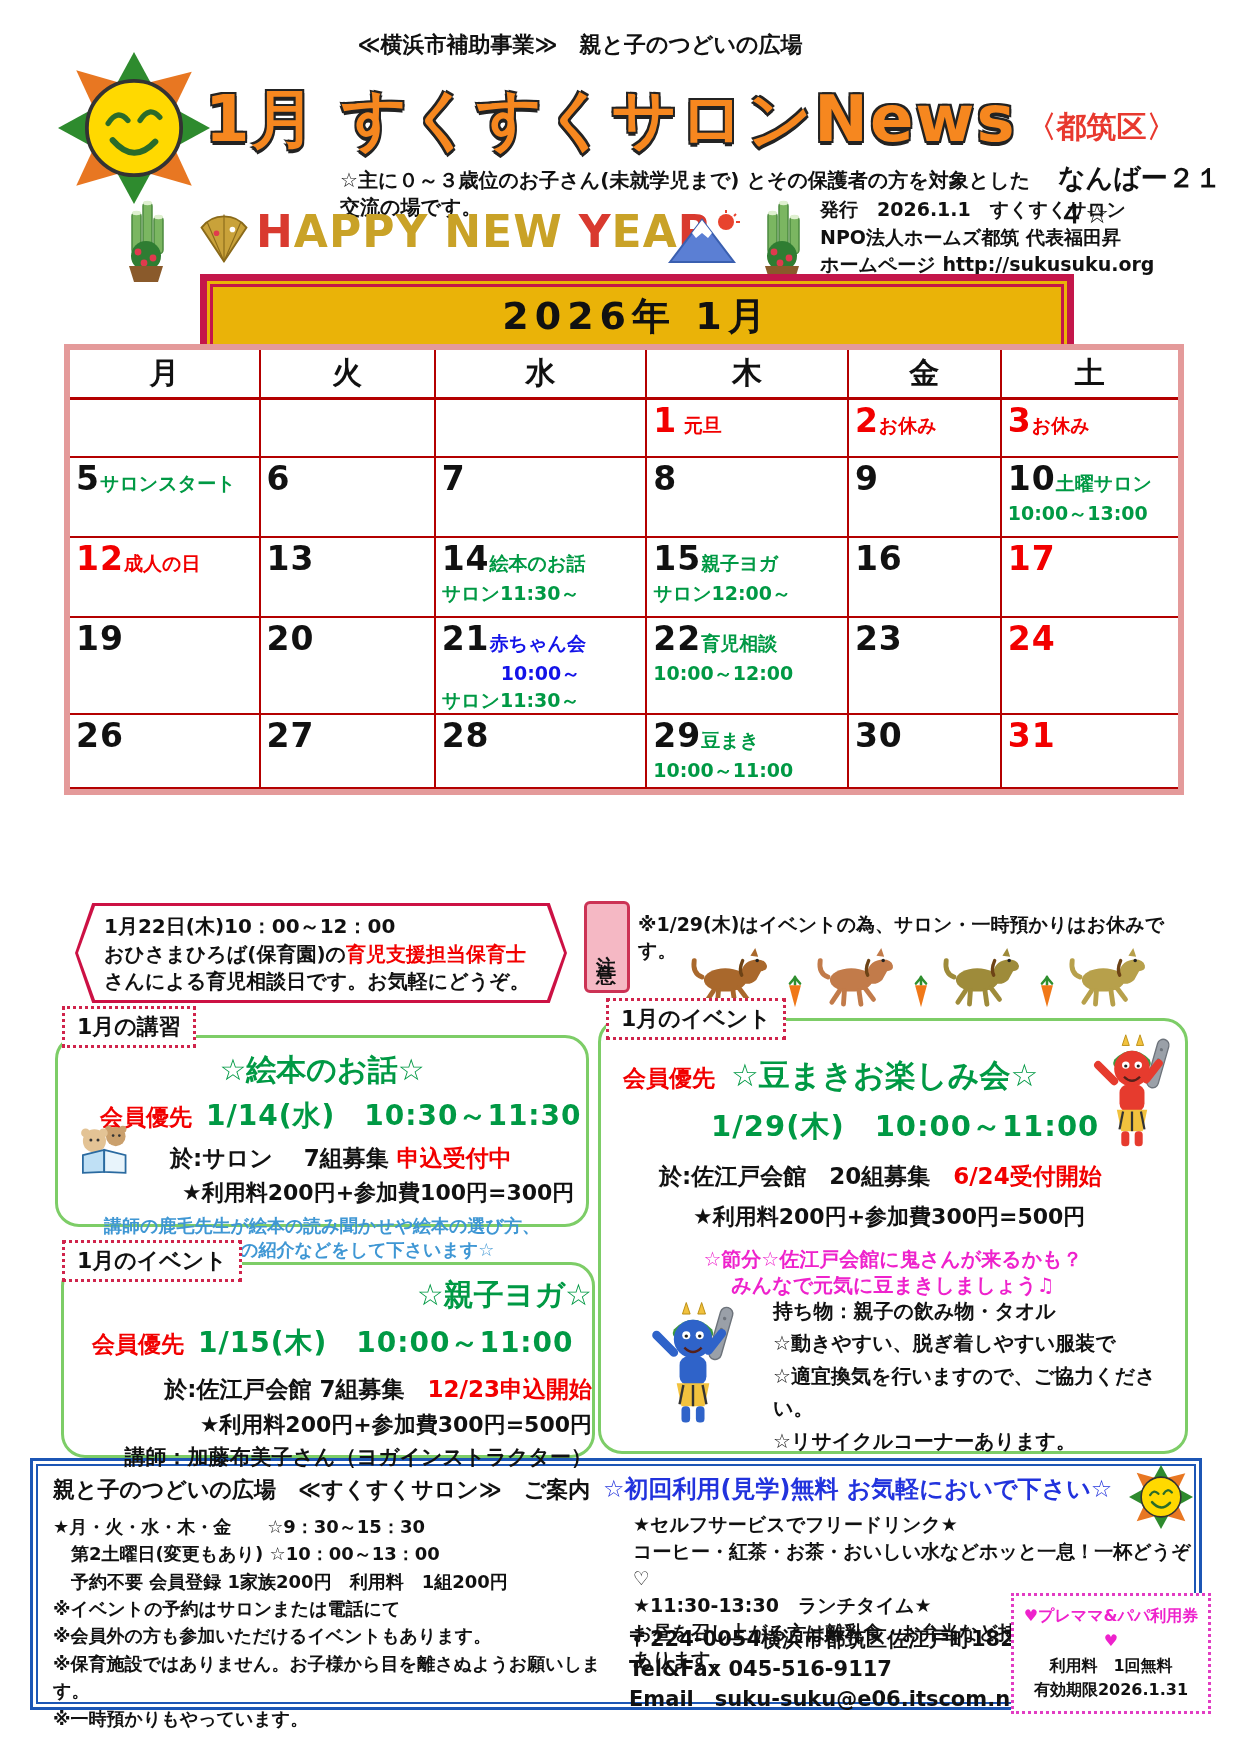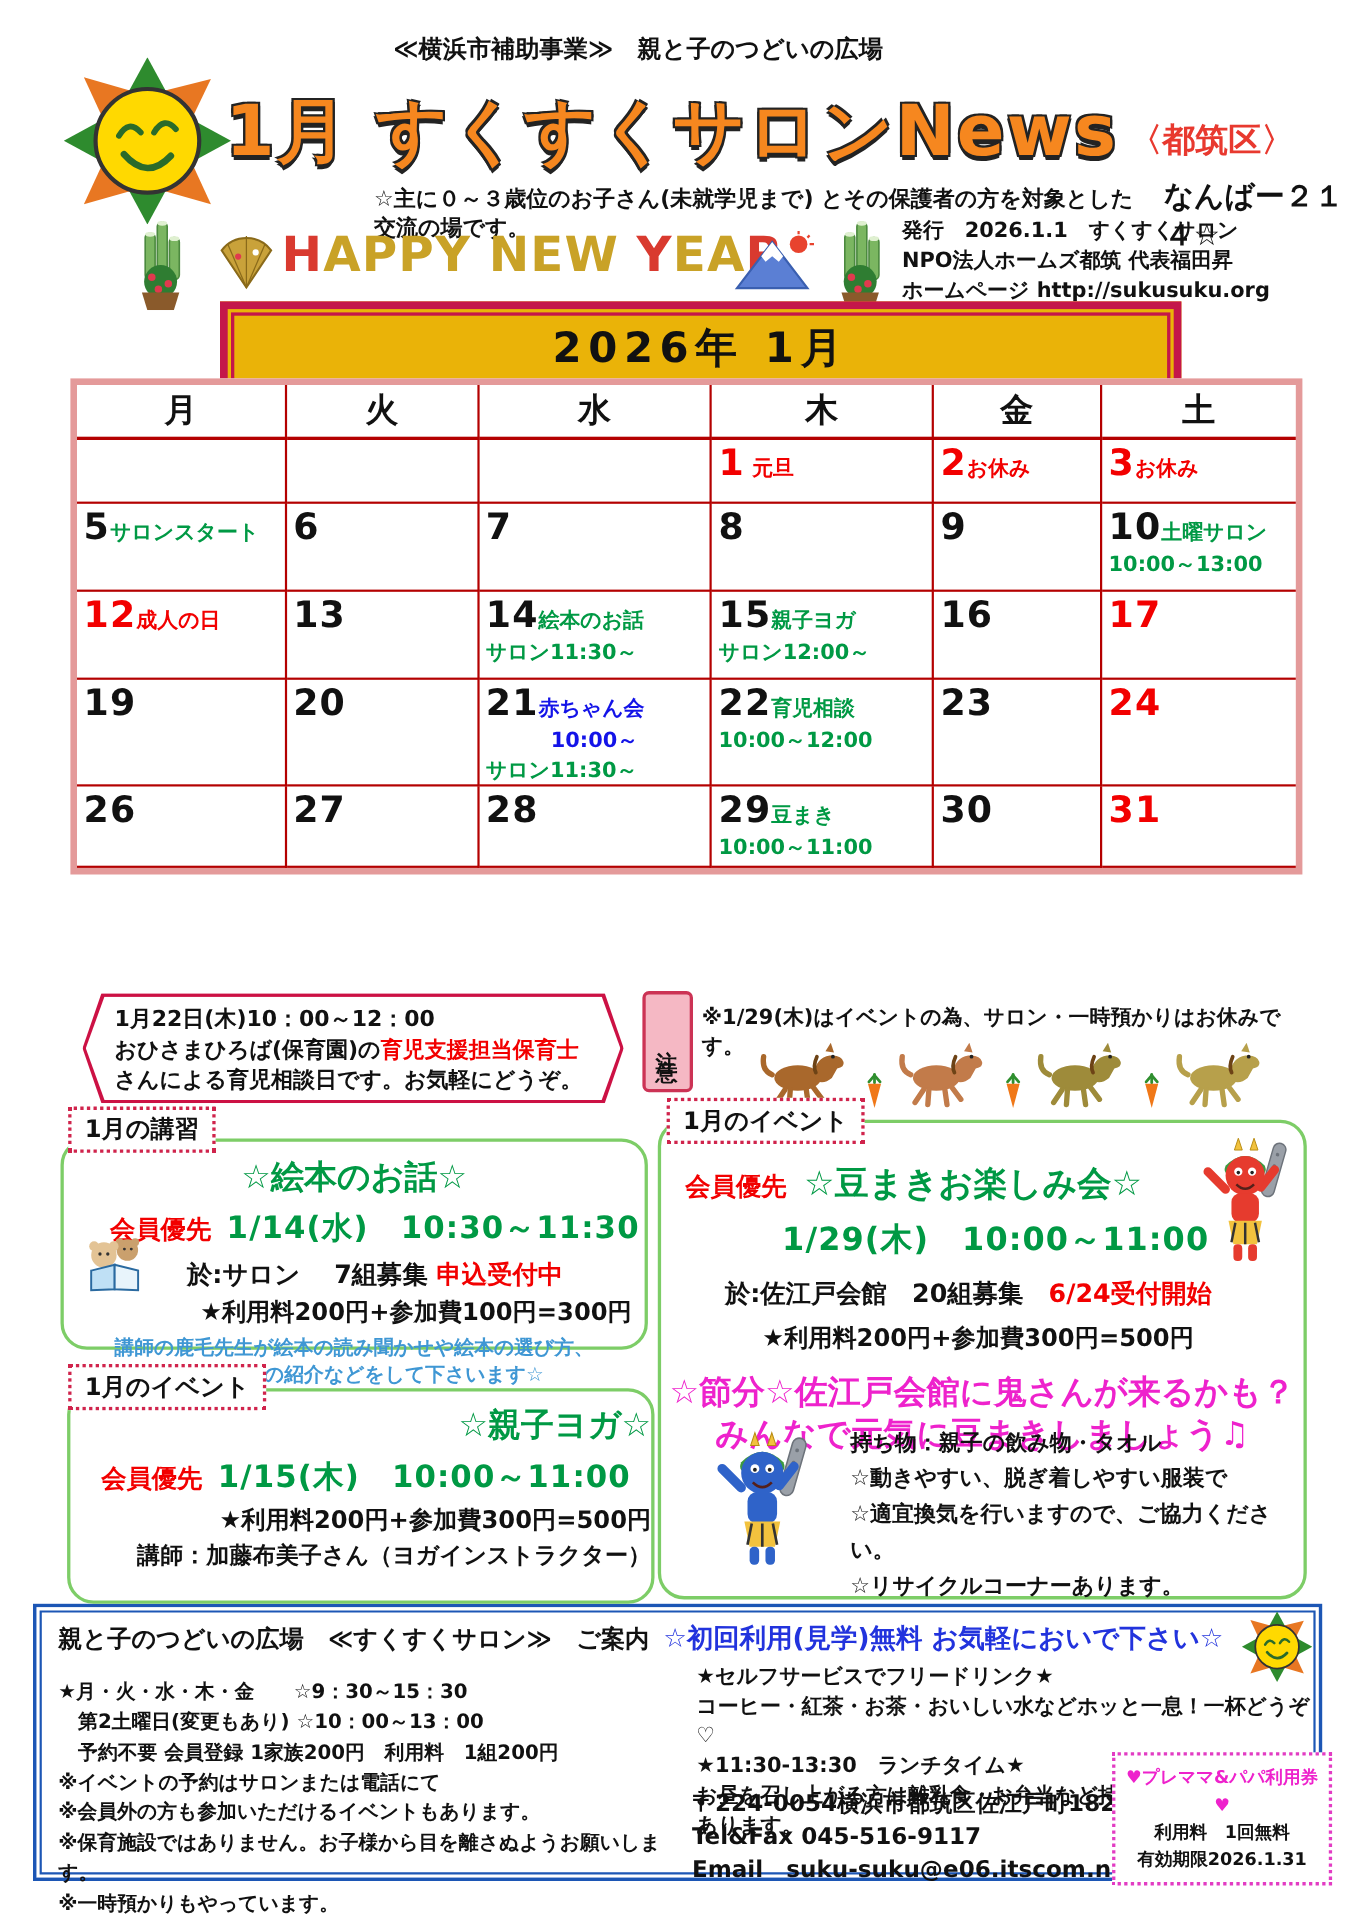--- a/index.html
+++ b/index.html
@@ -51,27 +51,27 @@
   
   .tag{background:#fff;border:3px dotted #d0244c;padding:3px 12px;font-size:22px;font-weight:900;z-index:6;}
   .greenbox{border:3px solid #7dcd67;border-radius:24px;background:#fff;z-index:2;}
   .gb-title{font-size:30px;font-weight:900;color:#009944;}
   .priority{font-size:23px;font-weight:900;color:#f20000;}
   .gb-date{font-size:28px;font-weight:900;color:#009944;letter-spacing:1px;}
   .gb-place{font-size:23px;font-weight:900;}
   .gb-fee{font-size:22px;font-weight:bold;}
   .gb-desc{font-size:18px;font-weight:bold;color:#3f97d4;text-align:center;line-height:1.35;}
   .gb-instr{font-size:21px;font-weight:bold;}
-  .highlight{font-size:30px;font-weight:900;color:#ee22cc;text-align:center;line-height:1.3;}
+  .highlight{font-size:20px;font-weight:900;color:#ee22cc;text-align:center;line-height:1.3;}
   .items{font-size:20px;font-weight:bold;line-height:1.62;}
   
   .info-box{top:1458px;left:30px;width:1172px;height:252px;border:3px solid #1c56b5;background:#fff;
      box-shadow:inset 0 0 0 3px #fff, inset 0 0 0 5px #1c56b5;box-sizing:border-box;}
   .info-left-heading{position:absolute;left:20px;top:14px;font-size:22px;font-weight:900;}
-  .info-left-lines{position:absolute;left:20px;top:64px;width:560px;font-size:18px;font-weight:bold;line-height:1.52;}
+  .info-left-lines{position:absolute;left:20px;top:52px;width:560px;font-size:18px;font-weight:bold;line-height:1.52;}
   .info-right-heading{position:absolute;left:570px;top:12px;font-size:24px;font-weight:900;color:#2233dd;}
   .info-right-lines{position:absolute;left:600px;top:50px;width:560px;font-size:19px;font-weight:bold;line-height:1.42;}
   .info-contact{position:absolute;left:596px;top:164px;font-size:21px;font-weight:bold;line-height:1.42;}
   .coupon{position:absolute;left:978px;top:132px;width:186px;border:3px dotted #e23cc3;background:#fff;
      text-align:center;padding:8px 4px;font-size:16px;font-weight:900;line-height:1.55;}
   .coupon .l1{color:#ee22cc;}
   svg{display:block;}
 </style>
 </head>
 <body>
@@ -413,20 +413,21 @@
   </div>
 </div>
 
 <div class="abs tag" style="top:1240px;left:62px;">1月のイベント</div>
 <div class="abs greenbox" style="top:1262px;left:61px;width:528px;height:190px;text-align:right;">
   <div class="gb-title" style="margin:10px 0 0 228px;">☆親子ヨガ☆</div>
   <div style="display:flex;align-items:baseline;gap:14px;margin:8px 0 0 28px;">
     <span class="priority">会員優先</span>
     <span class="gb-date">1/15(木)　10:00～11:00</span>
   </div>
+  <div class="gb-place" style="margin:12px 0 0 48px;"><span class="c-k">於:佐江戸会館 7組募集　</span><span class="c-r">12/23申込開始</span></div>
   <div class="gb-fee" style="margin:5px 0 0 62px;">★利用料200円+参加費300円=500円</div>
   <div class="gb-instr" style="margin:3px 0 0 46px;">講師：加藤布美子さん（ヨガインストラクター）</div>
 </div>
 
 <div class="abs tag" style="top:998px;left:606px;">1月のイベント</div>
 <div class="abs greenbox" style="top:1018px;left:598px;width:584px;height:430px;">
   <div style="display:flex;align-items:baseline;gap:16px;margin:34px 0 0 22px;">
     <span class="priority">会員優先</span>
     <span class="gb-title" style="font-size:31px;">☆豆まきお楽しみ会☆</span>
   </div>

